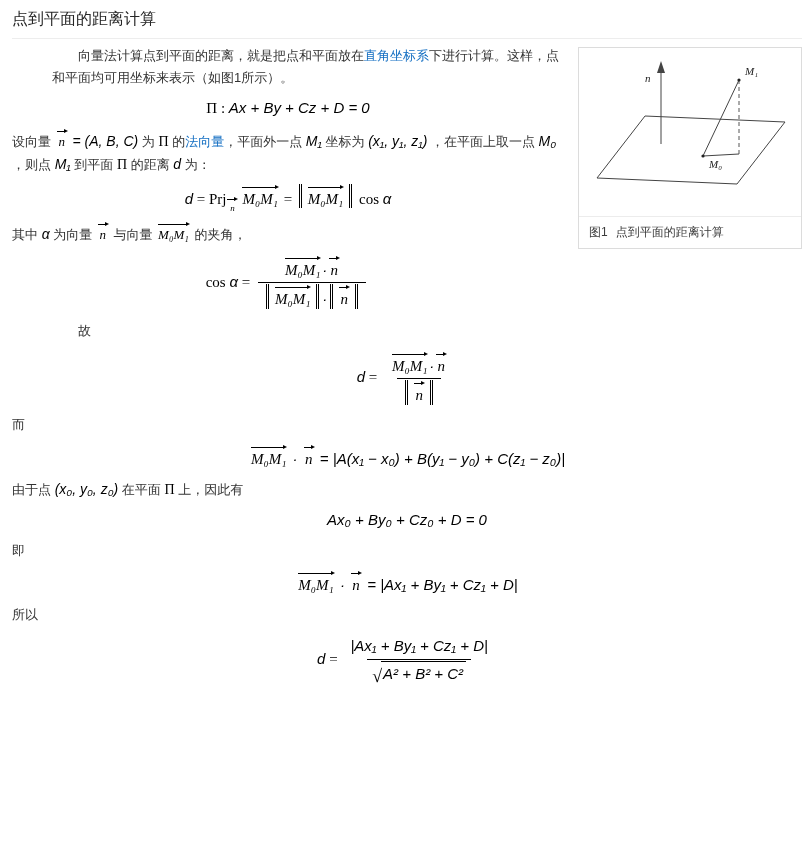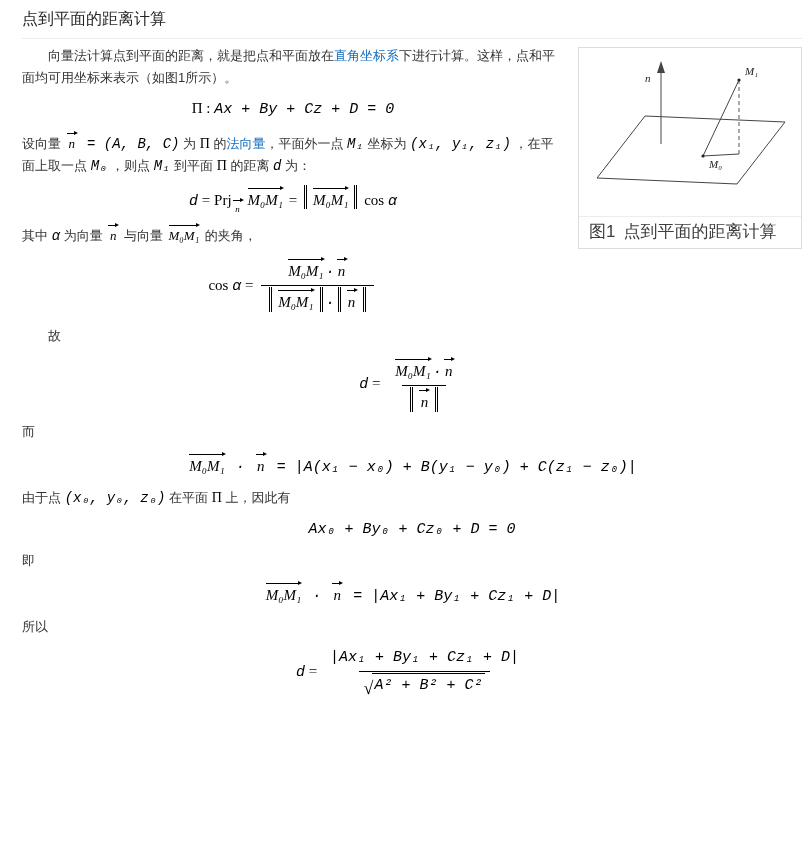--- a/index.html
+++ b/index.html
@@ -2,44 +2,44 @@
 <html><head>
 <meta charset="utf-8">
 <style>
   * { margin:0; padding:0; box-sizing:border-box; }
   html,body { background:#ffffff; }
   body {
     width:812px; height:866px; overflow:hidden;
     font-family:"Liberation Sans","DejaVu Sans",sans-serif;
     color:#333; font-size:13px;
   }
-  .page { padding:6px 10px 0 22px; }
+  .page { padding:6px 10px 0 12px; }
   .title {
     font-size:16px; font-weight:400; color:#262626;
     padding:3px 0 8px 0; border-bottom:1px solid #ededed; margin-bottom:6px;
   }
   
   .figbox {
     float:right; width:224px; margin:2px 0 12px 14px;
     border:1px solid #dcdcdc; background:#fff;
   }
   .figbox svg { display:block; margin:6px auto 4px auto; }
   .figcap {
     border-top:1px solid #ececec; padding:7px 10px 8px 10px;
-    font-size:17px; color:#3d3d3d; line-height:16px;
+    font-size:12px; color:#3d3d3d; line-height:16px;
   }
   .figcap .cap-label { margin-right:8px; }
   .svglbl { font-family:"Liberation Serif","DejaVu Serif",serif; font-style:italic; font-size:11px; fill:#222; }
   
   .para { margin:4px 0; line-height:22px; }
-  .para.indent { text-indent:2em; }
+  .para.indent { text-indent:2em;margin-left:40px; }
   
   .formula { margin:8px 0; text-align:center; font-size:15px; line-height:1.5; color:#000; }
   
-  .mi { font-family:Liberation Mono, monospace; font-style:italic; color:#000; }
+  .mi { font-family:Liberation Sans, sans-serif; font-style:italic; color:#000; }
   .mr { font-family:"Liberation Serif","DejaVu Serif",serif; font-style:normal; color:#000; }
   .para .mi, .para .mr { font-size:14px; }
   
   .lnk { color:#136ec2; text-decoration:none; cursor:pointer; }
   .ref { vertical-align:super; font-size:10px; }
   
   .vec { display:inline-block; text-align:center; margin:0 2px; }
   .vec .varr { display:block; position:relative; height:7px; min-width:10px; }
   .vec .varr::before { content:""; position:absolute; left:0; right:2px; top:3px; height:1px; background:#000; }
   .vec .varr::after {

